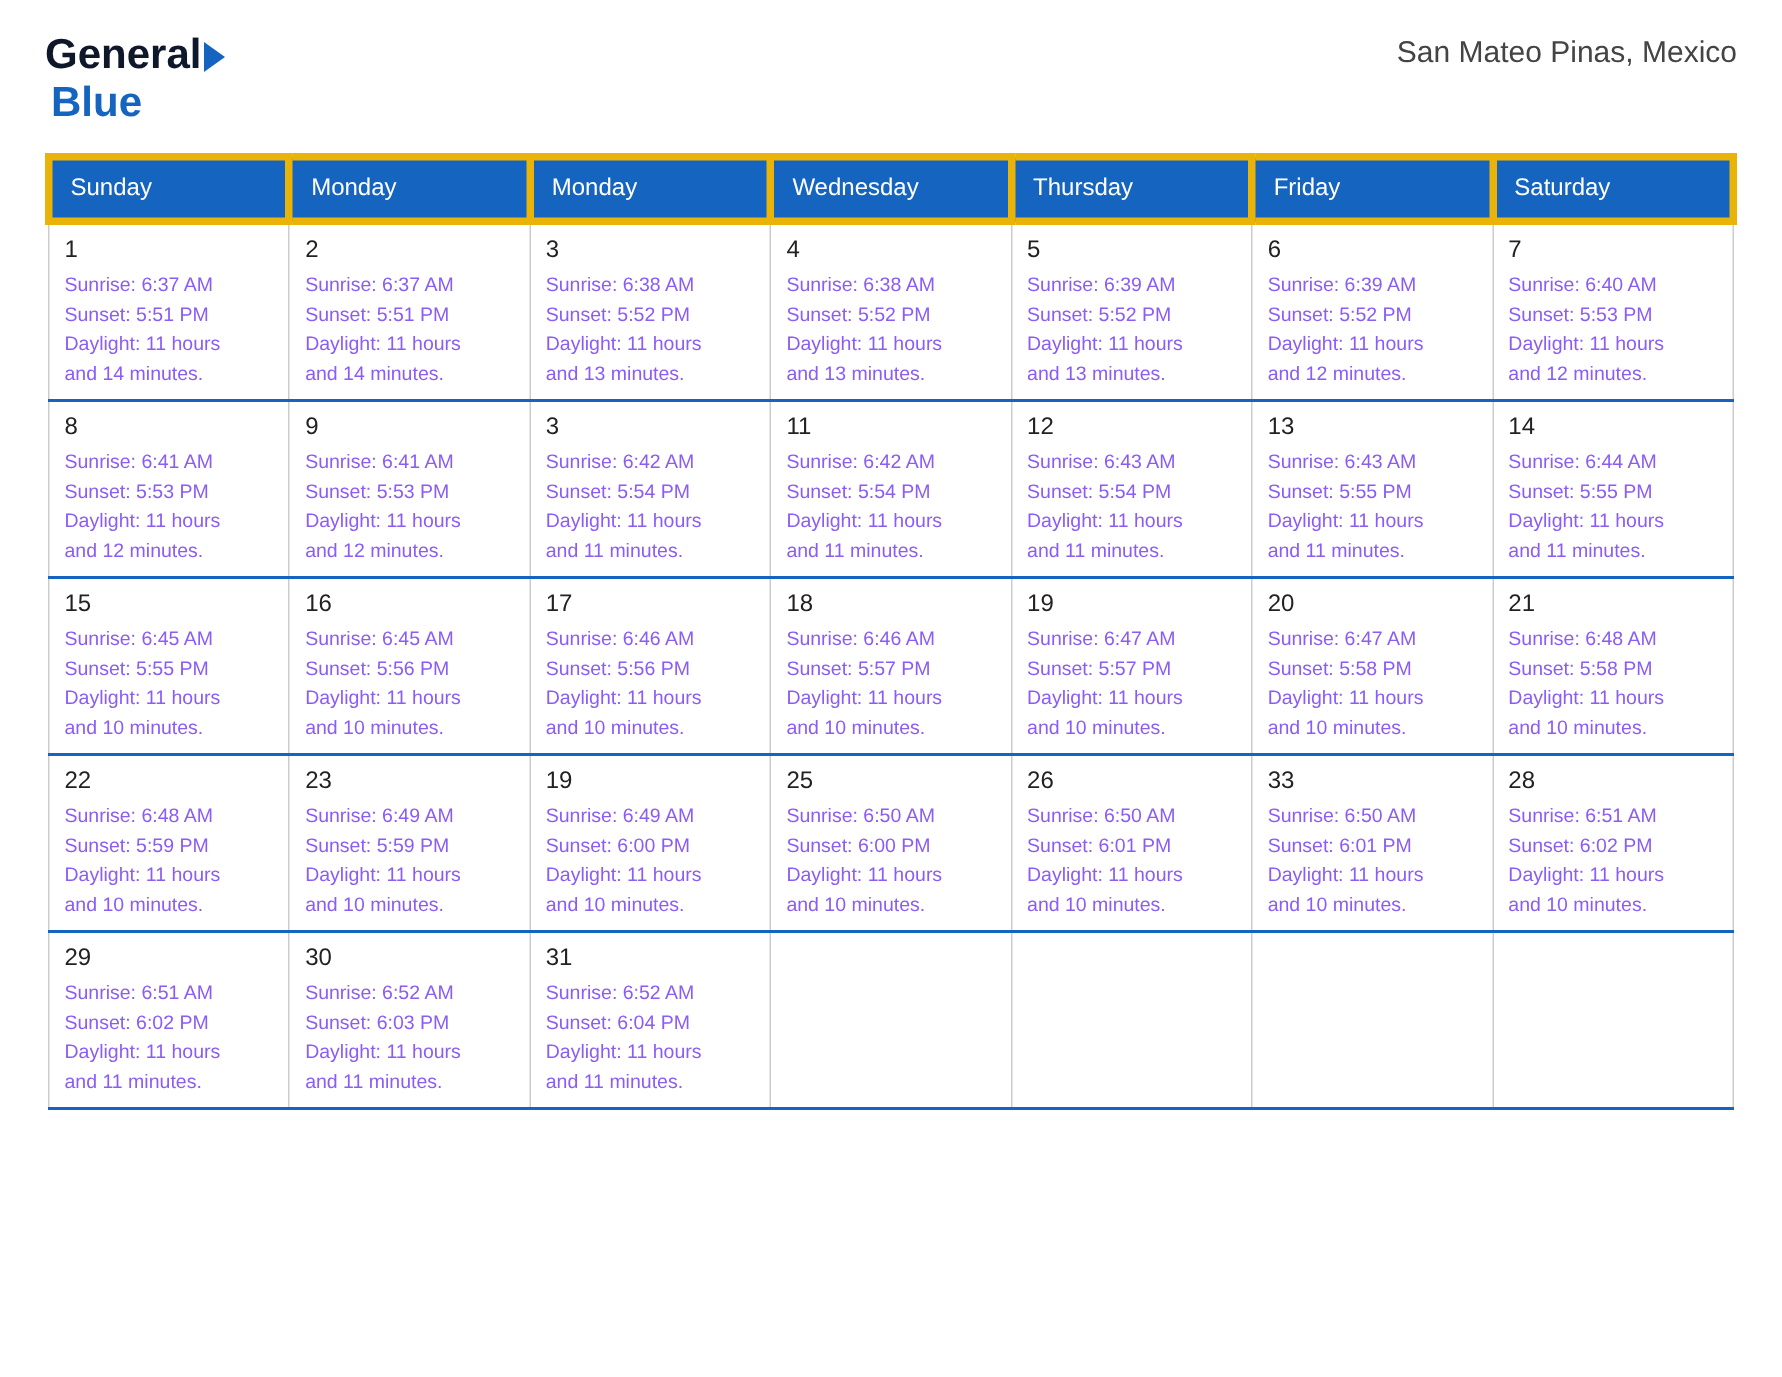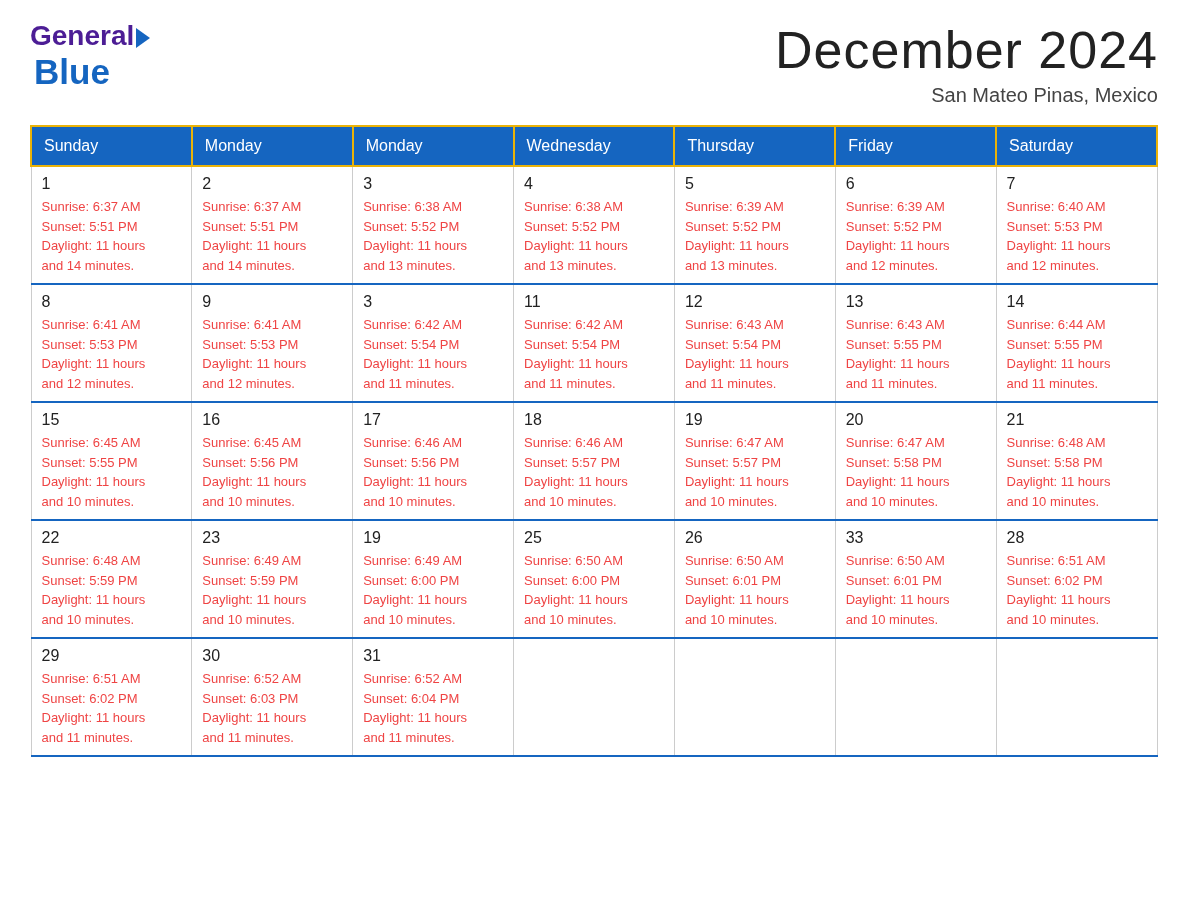--- a/index.html
+++ b/index.html
@@ -16,24 +16,24 @@
       align-items: flex-start;
       margin-bottom: 18px;
     }
     .logo {
       display: flex;
       align-items: center;
     }
     .logo-text-general {
       font-size: 28px;
       font-weight: bold;
-      color: #4c1d95;
+      color: #0f172a;
     }
     .logo-text-blue {
-      font-size: 35px;
+      font-size: 28px;
       font-weight: bold;
       color: #1565c0;
     }
     .logo-arrow {
       width: 0;
       height: 0;
       border-left: 14px solid #1565c0;
       border-top: 10px solid transparent;
       border-bottom: 10px solid transparent;
       margin-left: 2px;
@@ -65,42 +65,42 @@
       width: 100%;
       border-collapse: collapse;
     }
     thead tr th {
       background-color: #1565c0;
       color: #fff;
       padding: 10px 12px;
       font-size: 16px;
       font-weight: 500;
       text-align: left;
-      border: 2px solid #eab308;
+      border: 5px solid #eab308;
     }
     tbody tr td {
       vertical-align: top;
       padding: 8px 10px;
       font-size: 13px;
       color: #333;
       border: 1px solid #ccc;
       width: calc(100% / 7);
       height: 110px;
     }
     tbody tr td .day-number {
       font-size: 16px;
       font-weight: normal;
       color: #222;
       display: block;
       margin-bottom: 4px;
     }
     tbody tr td .day-info {
       font-size: 13px;
       line-height: 1.5;
-      color: #ef4444;
+      color: #8b5cf6;
     }
     tbody tr td.empty {
       background: #fff;
     }
     tbody tr {
       border-bottom: 2px solid #1565c0;
     }
   </style>
 </head>
 <body>
@@ -109,21 +109,20 @@
   <div class="logo">
     <div class="logo-wrapper">
       <div class="logo-top-row">
         <span class="logo-text-general">General</span>
         <div class="logo-arrow"></div>
       </div>
       <span class="logo-text-blue" style="margin-left:4px;">Blue</span>
     </div>
   </div>
   <div class="title-section">
-    <div class="calendar-title">December 2024</div>
     <div class="calendar-subtitle">San Mateo Pinas, Mexico</div>
   </div>
 </div>
 
 <table>
   <thead>
     <tr>
       <th>Sunday</th>
       <th>Monday</th>
       <th>Monday</th>

